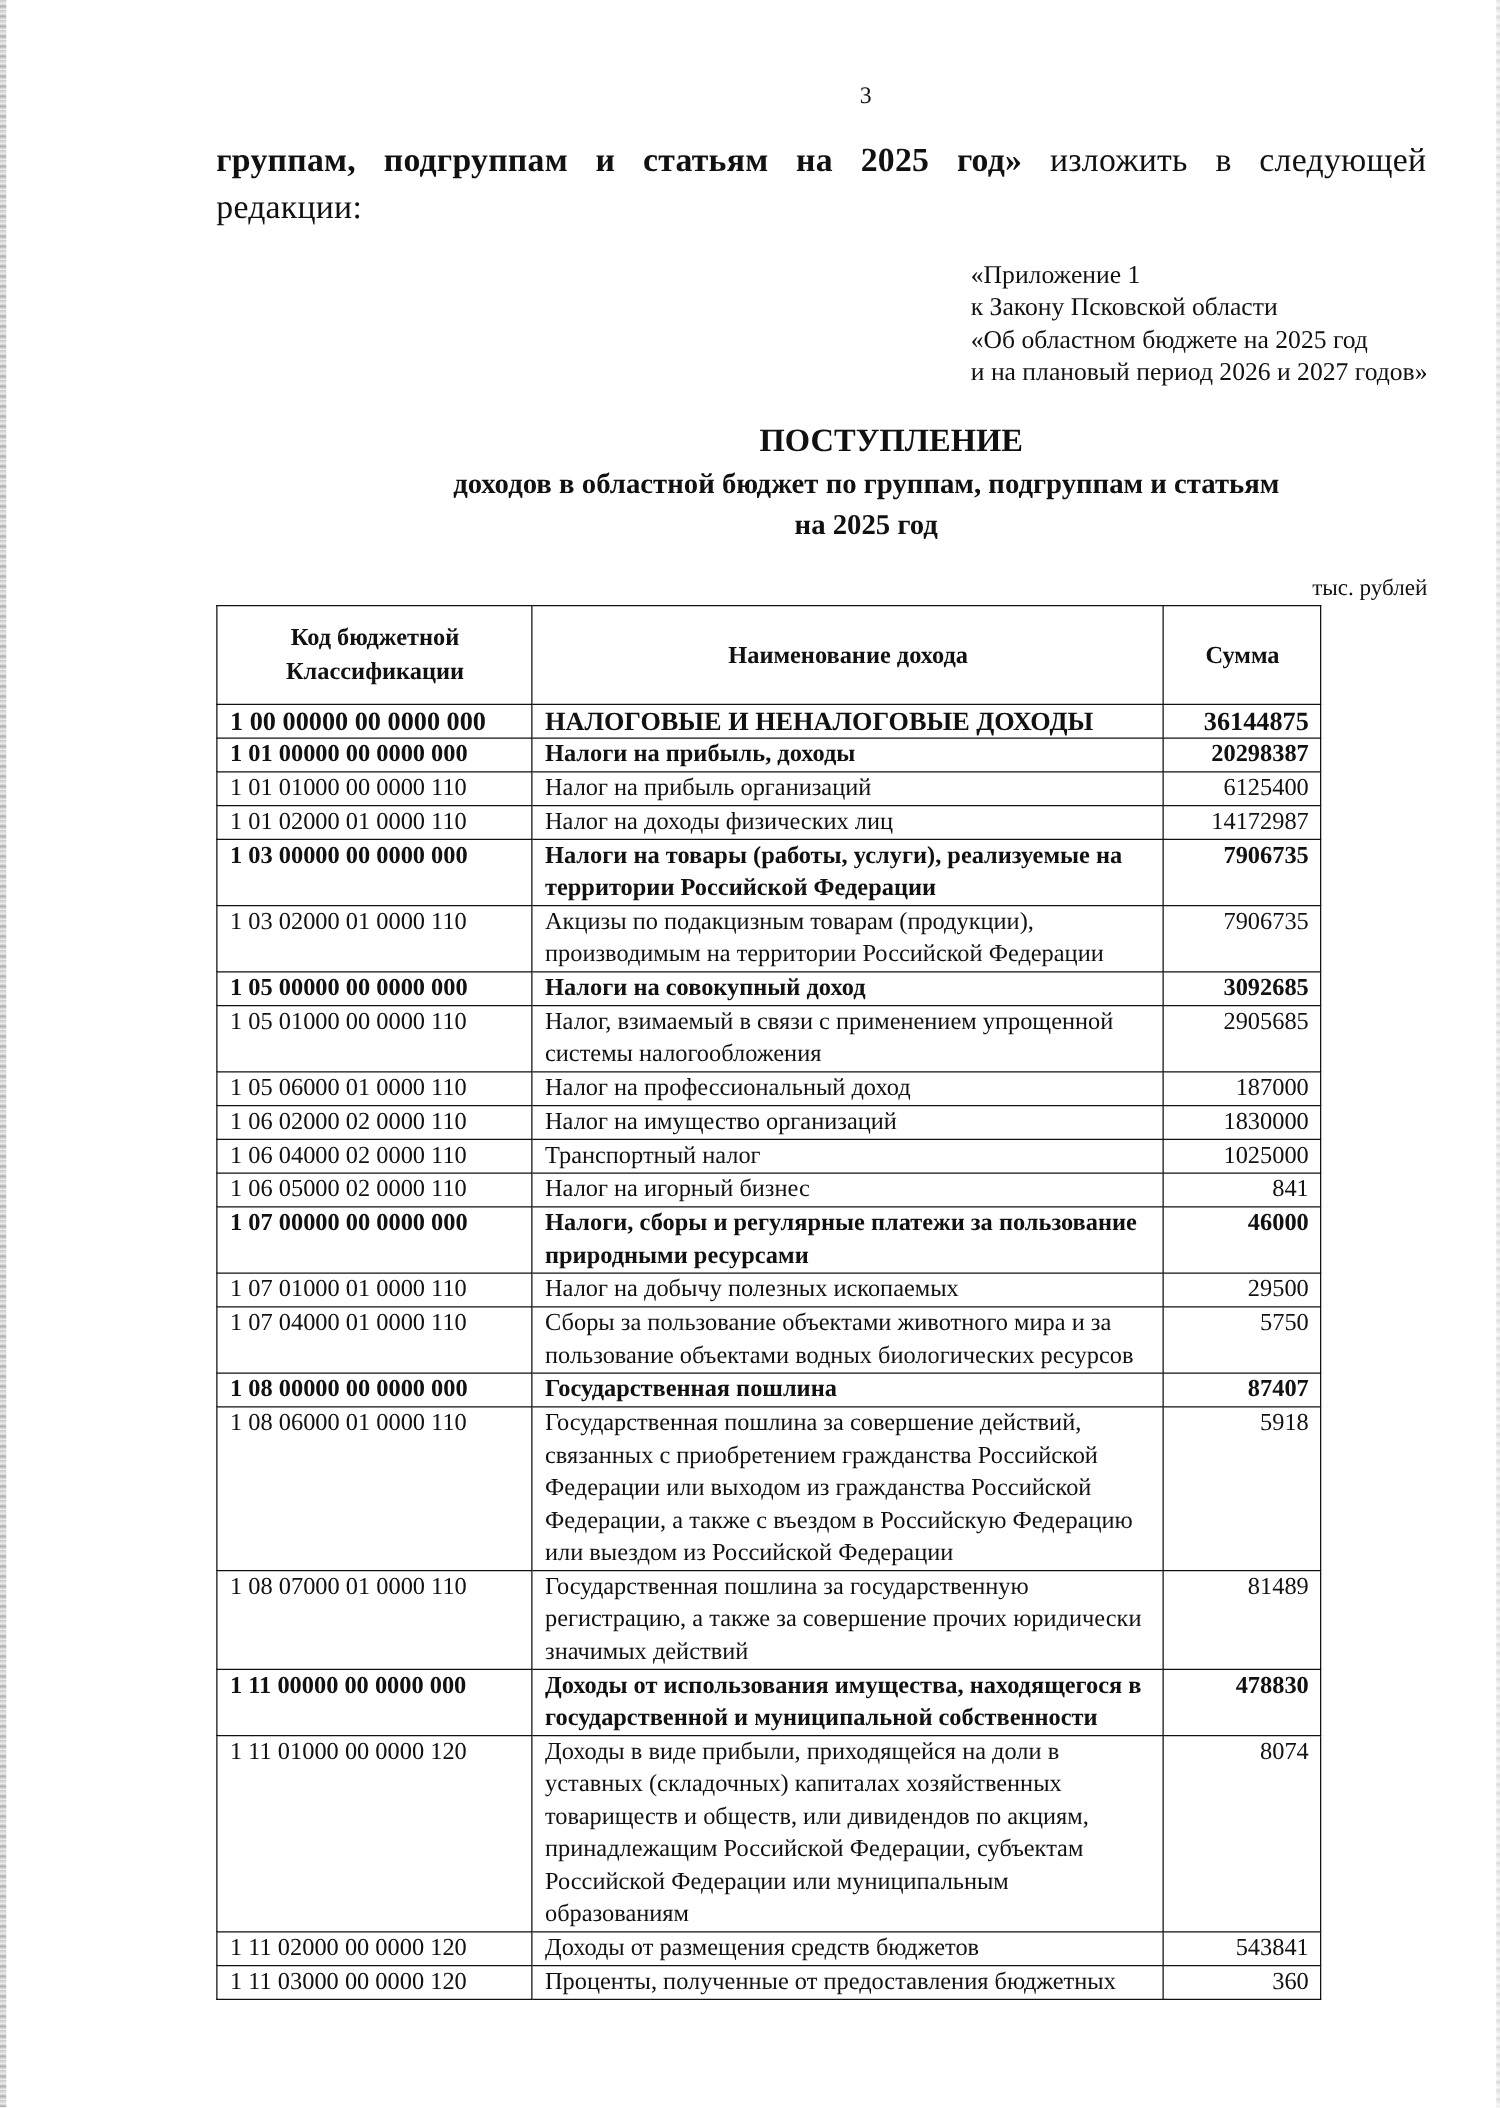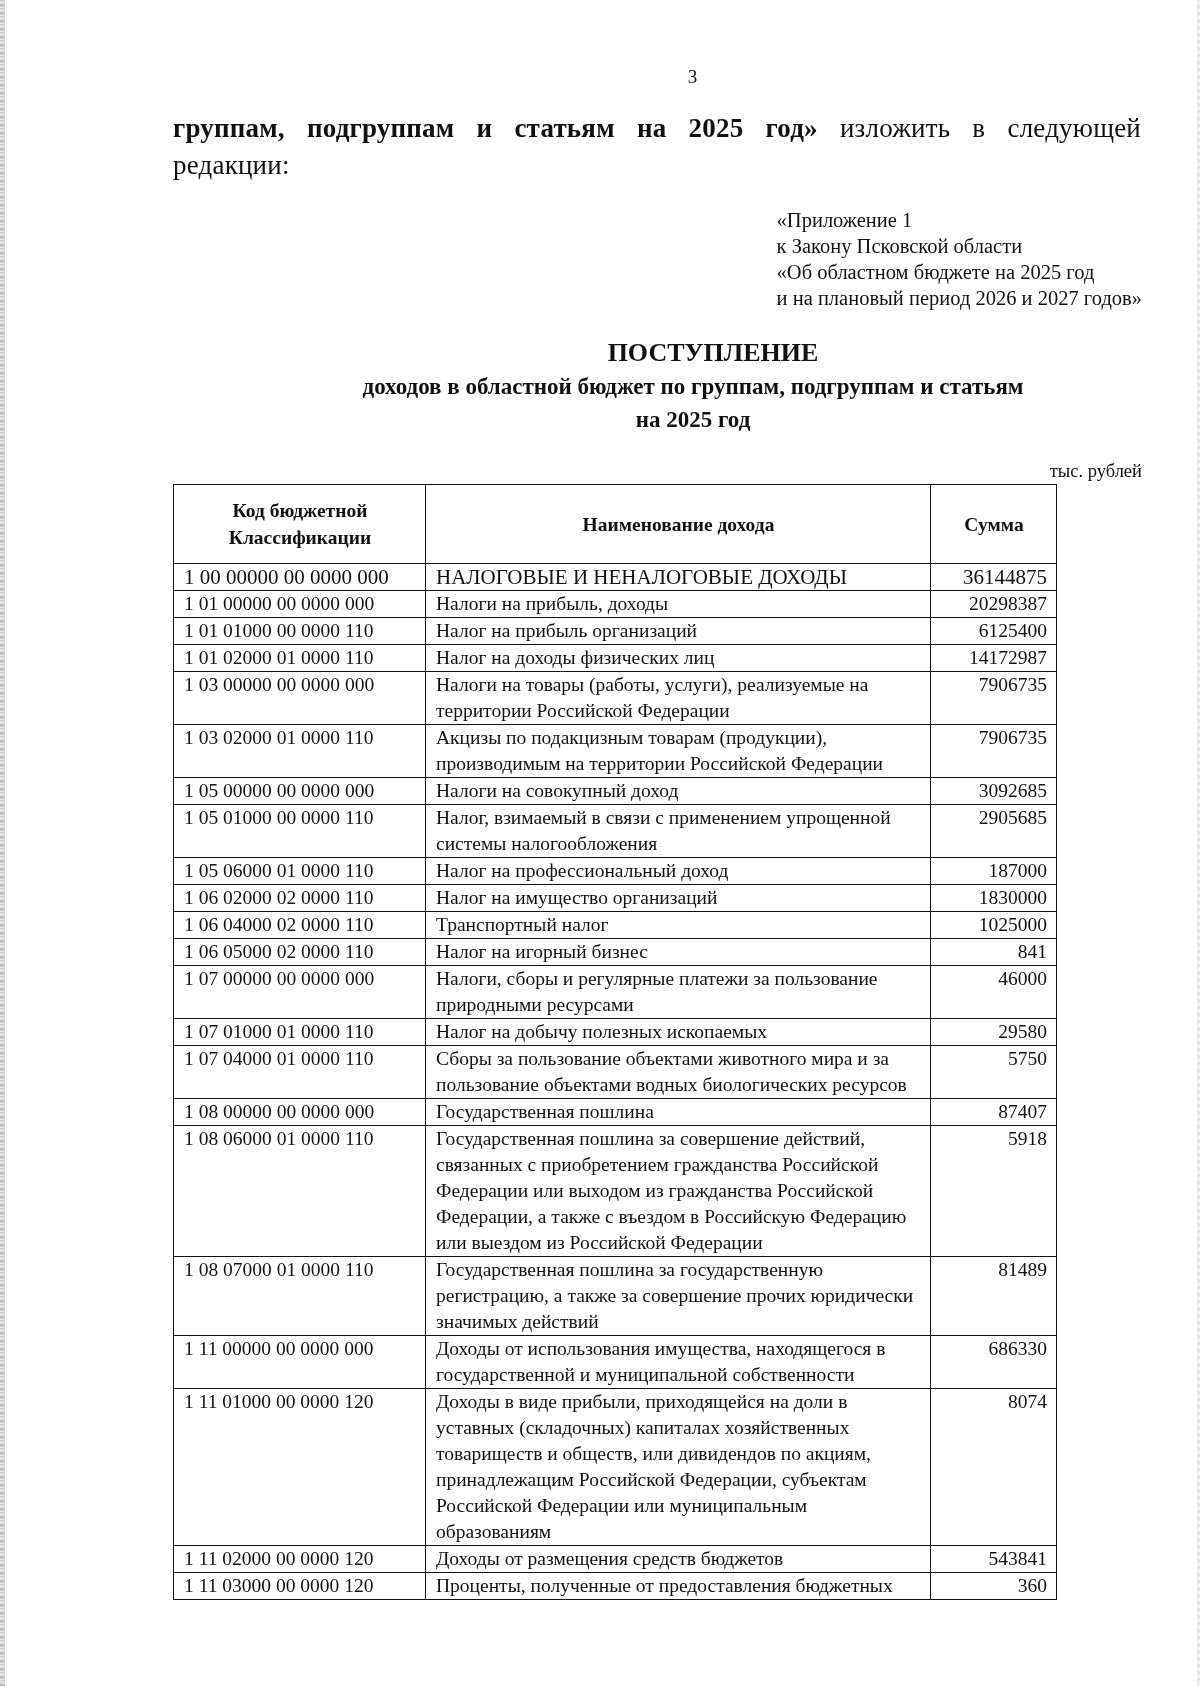--- a/index.html
+++ b/index.html
@@ -40,21 +40,21 @@
     position: absolute; top: 484px; left: 173px; width: 884px;
     border-collapse: collapse; font-size: 19.5px; line-height: 26px;
   }
   table.budget td, table.budget th {
     border: 1.8px solid #111; padding: 0 9px 0 10px; vertical-align: top;
   }
   table.budget th { font-weight: bold; vertical-align: middle; text-align: center; height: 78px; line-height: 27px; }
   .col-code { width: 232px; }
   .col-sum { width: 106px; text-align: right; }
   td.sum { text-align: right; }
-  tr.bold td { font-weight: normal; margin-top: 36px; }
+  tr.bold td { font-weight: bold; margin-top: 36px; }
   tr.top td { font-size: 21px; }
   td.code { white-space: nowrap; padding-left: 10px; }
   td.name { padding-left: 10px; }
 </style>
 </head>
 <body>
 
 <div class="scan-edge-left"></div>
 <div class="scan-edge-right"></div>
 
@@ -150,21 +150,21 @@
         <td class="sum">841</td>
       </tr>
       <tr class="bold">
         <td class="code">1 07 00000 00 0000 000</td>
         <td class="name">Налоги, сборы и регулярные платежи за пользование природными ресурсами</td>
         <td class="sum">46000</td>
       </tr>
       <tr>
         <td class="code">1 07 01000 01 0000 110</td>
         <td class="name">Налог на добычу полезных ископаемых</td>
-        <td class="sum">29580</td>
+        <td class="sum">29500</td>
       </tr>
       <tr>
         <td class="code">1 07 04000 01 0000 110</td>
         <td class="name">Сборы за пользование объектами животного мира и за пользование объектами водных биологических ресурсов</td>
         <td class="sum">5750</td>
       </tr>
       <tr class="bold">
         <td class="code">1 08 00000 00 0000 000</td>
         <td class="name">Государственная пошлина</td>
         <td class="sum">87407</td>
@@ -175,21 +175,21 @@
         <td class="sum">5918</td>
       </tr>
       <tr>
         <td class="code">1 08 07000 01 0000 110</td>
         <td class="name">Государственная пошлина за государственную регистрацию, а также за совершение прочих юридически значимых действий</td>
         <td class="sum">81489</td>
       </tr>
       <tr class="bold">
         <td class="code">1 11 00000 00 0000 000</td>
         <td class="name">Доходы от использования имущества, находящегося в государственной и муниципальной собственности</td>
-        <td class="sum">686330</td>
+        <td class="sum">478830</td>
       </tr>
       <tr>
         <td class="code">1 11 01000 00 0000 120</td>
         <td class="name">Доходы в виде прибыли, приходящейся на доли в уставных (складочных) капиталах хозяйственных товариществ и обществ, или дивидендов по акциям, принадлежащим Российской Федерации, субъектам Российской Федерации или муниципальным образованиям</td>
         <td class="sum">8074</td>
       </tr>
       <tr>
         <td class="code">1 11 02000 00 0000 120</td>
         <td class="name">Доходы от размещения средств бюджетов</td>
         <td class="sum">543841</td>

